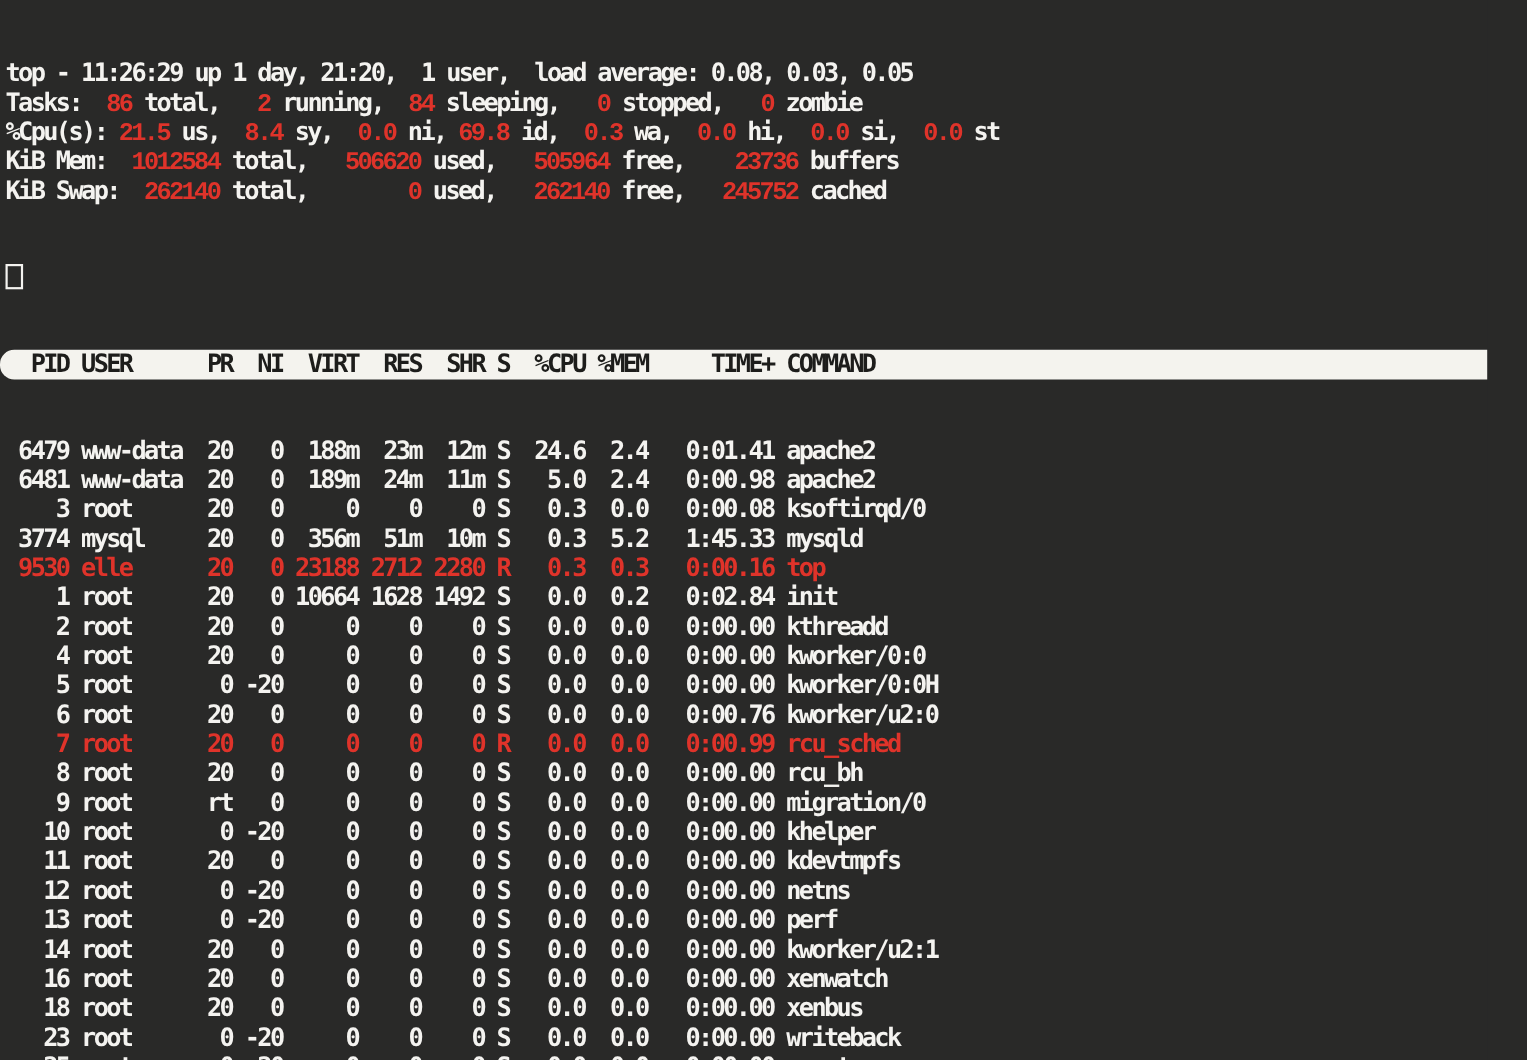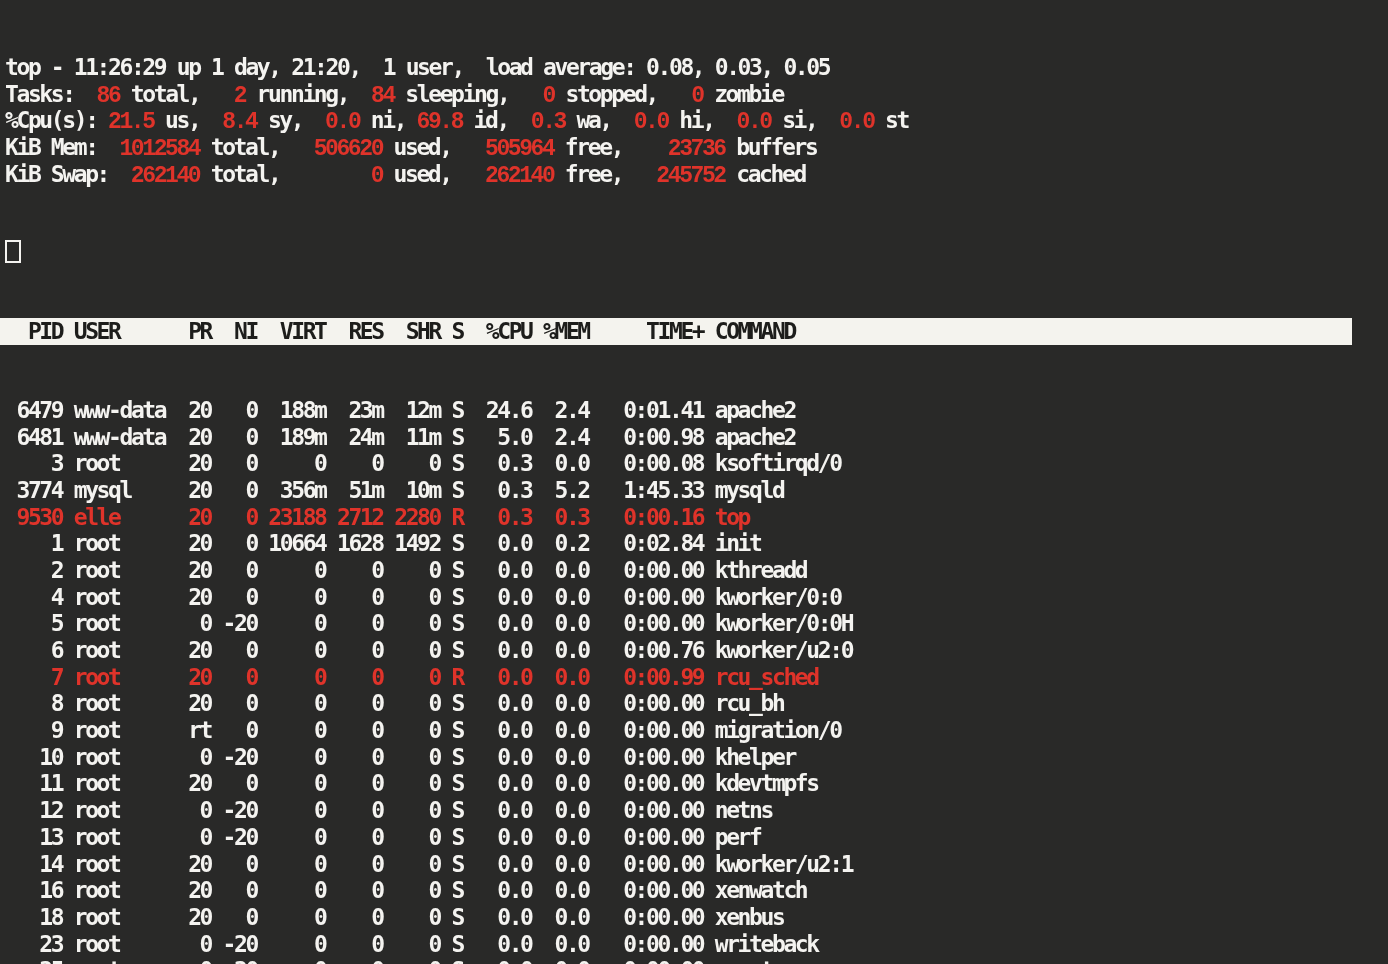--- a/index.html
+++ b/index.html
@@ -21,20 +21,21 @@
   .seg-fg{color:var(--fg,#f4f3f0);}
   .seg-red{color:var(--red,#df332a);font-family:Liberation Mono, monospace;}
   .row-hl{color:var(--red,#df332a);}
   .header-row{
     background:var(--hdrbg,#f4f3ee);
     color:var(--hdrfg,#1d1d1b);
     margin-left:-5px;
     padding-left:5px;
     width:1388px;
     box-sizing:border-box;
+    border-radius:13px;
   }
   .cursor-line{position:relative;}
   .cursor{
     display:inline-block;
     width:12px;height:19px;
     border:2px solid var(--fg,#f4f3f0);
     vertical-align:middle;
     margin-top:-4px;
     box-sizing:content-box;
   }

